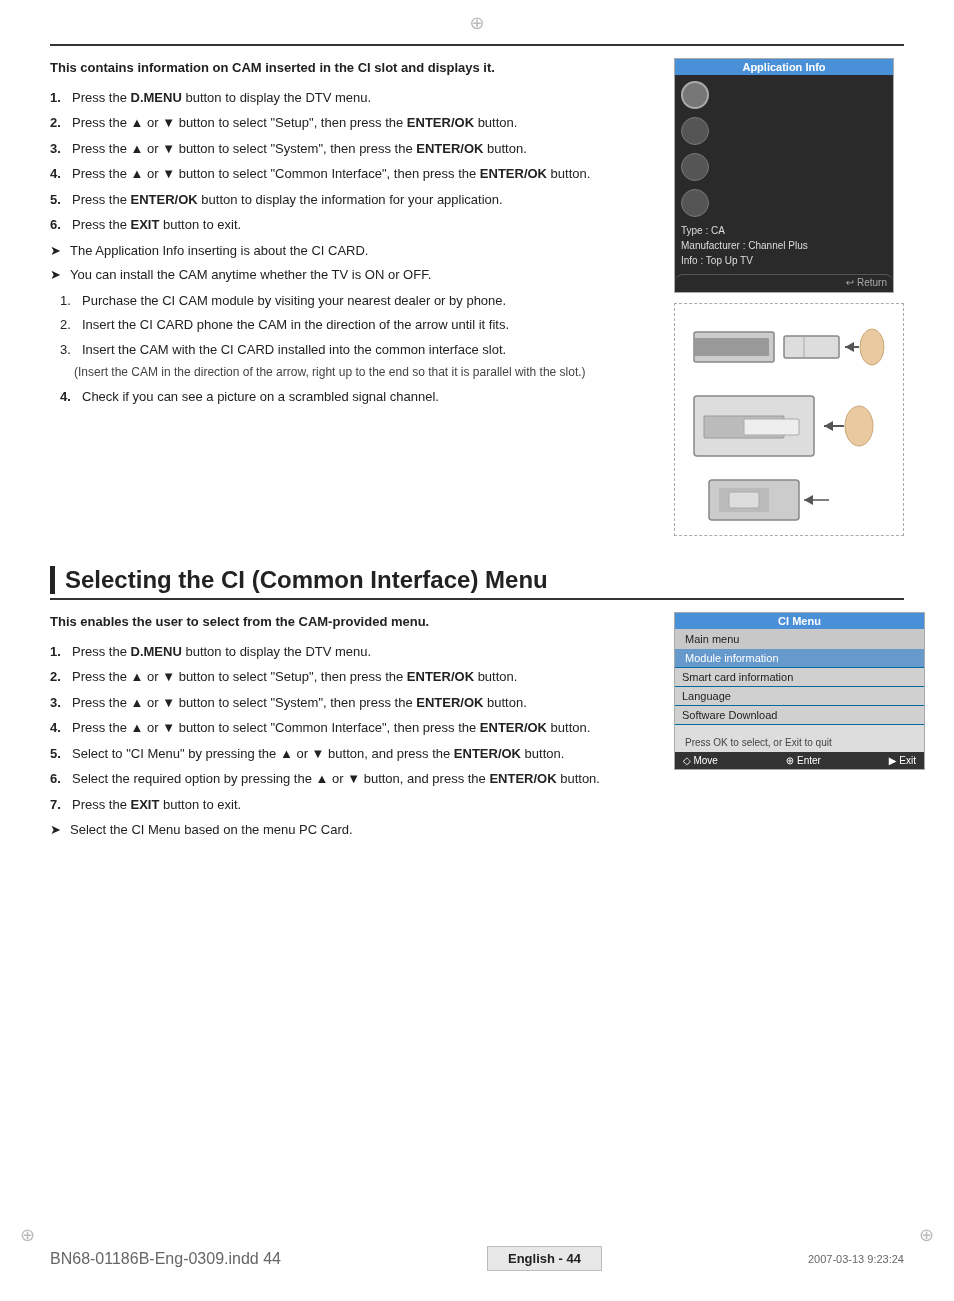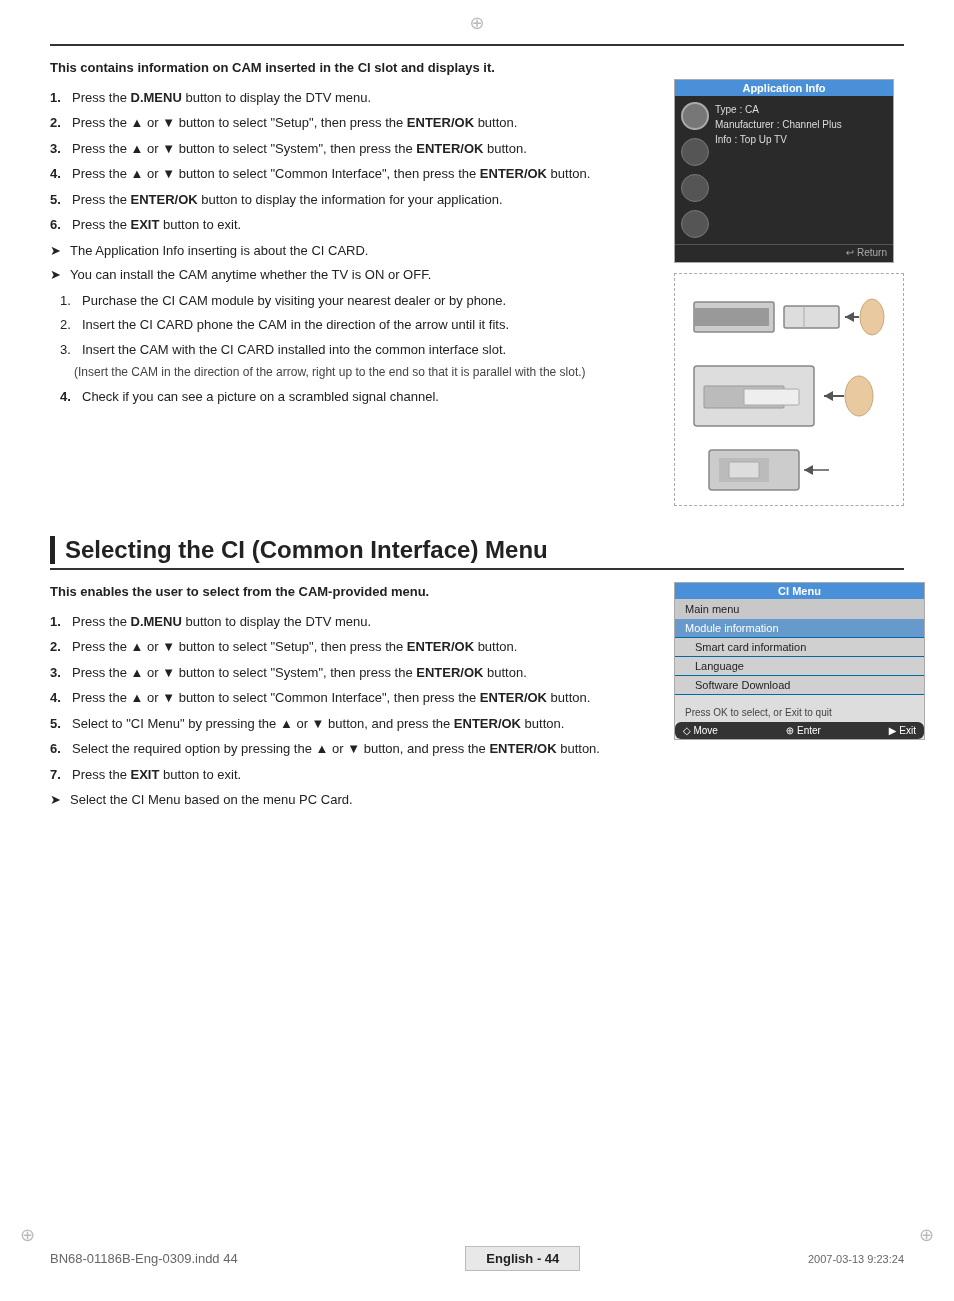--- a/index.html
+++ b/index.html
@@ -146,36 +146,36 @@
     }
 
     
     .app-info-box {
       border: 1px solid #aaa;
       background: #2a2a2a;
       color: #fff;
       font-size: 11px;
       width: 220px;
       margin-bottom: 10px;
-      margin-top: 21px;
     }
 
     .app-info-title-bar {
       background: #4a90d9;
       color: #fff;
       text-align: center;
       padding: 2px 6px;
       font-size: 11px;
       font-weight: bold;
     }
 
     .app-info-content {
       display: flex;
       padding: 6px;
       gap: 6px;
+      flex-direction: column;
     }
 
     .app-info-icons {
       display: flex;
       flex-direction: column;
       gap: 8px;
     }
 
     .app-icon-circle {
       width: 28px;
@@ -196,20 +196,21 @@
       line-height: 1.5;
       color: #ddd;
     }
 
     .app-info-return {
       text-align: right;
       padding: 2px 6px 4px;
       font-size: 10px;
       color: #aaa;
       border-top: 1px solid #555;
+      border-radius: 8px;
     }
 
     
     .ci-diagrams {
       display: flex;
       flex-direction: column;
       gap: 6px;
       border: 1px dashed #aaa;
       padding: 8px;
       margin-top: 4px;
@@ -245,21 +246,21 @@
       background: #e0e0e0;
       border-bottom: 1px solid #0369a1;
     }
 
     .ci-menu-item.selected {
       background: #6699cc;
       color: #fff;
     }
 
     .ci-menu-item.sub {
-      padding-left: 20px;
+      padding-left: 7px;
       background: #d0d0d0;
     }
 
     .ci-menu-main {
       padding: 4px 10px;
       font-size: 11px;
       background: #c8c8c8;
       font-weight: normal;
     }
 
@@ -270,37 +271,36 @@
       background: #ddd;
     }
 
     .ci-menu-footer {
       display: flex;
       justify-content: space-between;
       background: #333;
       color: #fff;
       padding: 3px 8px;
       font-size: 10px;
-      border-radius: 6px;
     }
 
     
     .page-footer {
       position: absolute;
       bottom: 30px;
       left: 0;
       right: 0;
       display: flex;
       justify-content: space-between;
       align-items: center;
       padding: 0 50px;
     }
 
     .footer-left {
-      font-size: 13px;
+      font-size: 16px;
       color: #666;
     }
 
     .footer-center {
       background: #e8e8e8;
       border: 1px solid #bbb;
       padding: 4px 20px;
       font-size: 13px;
       font-weight: bold;
     }

